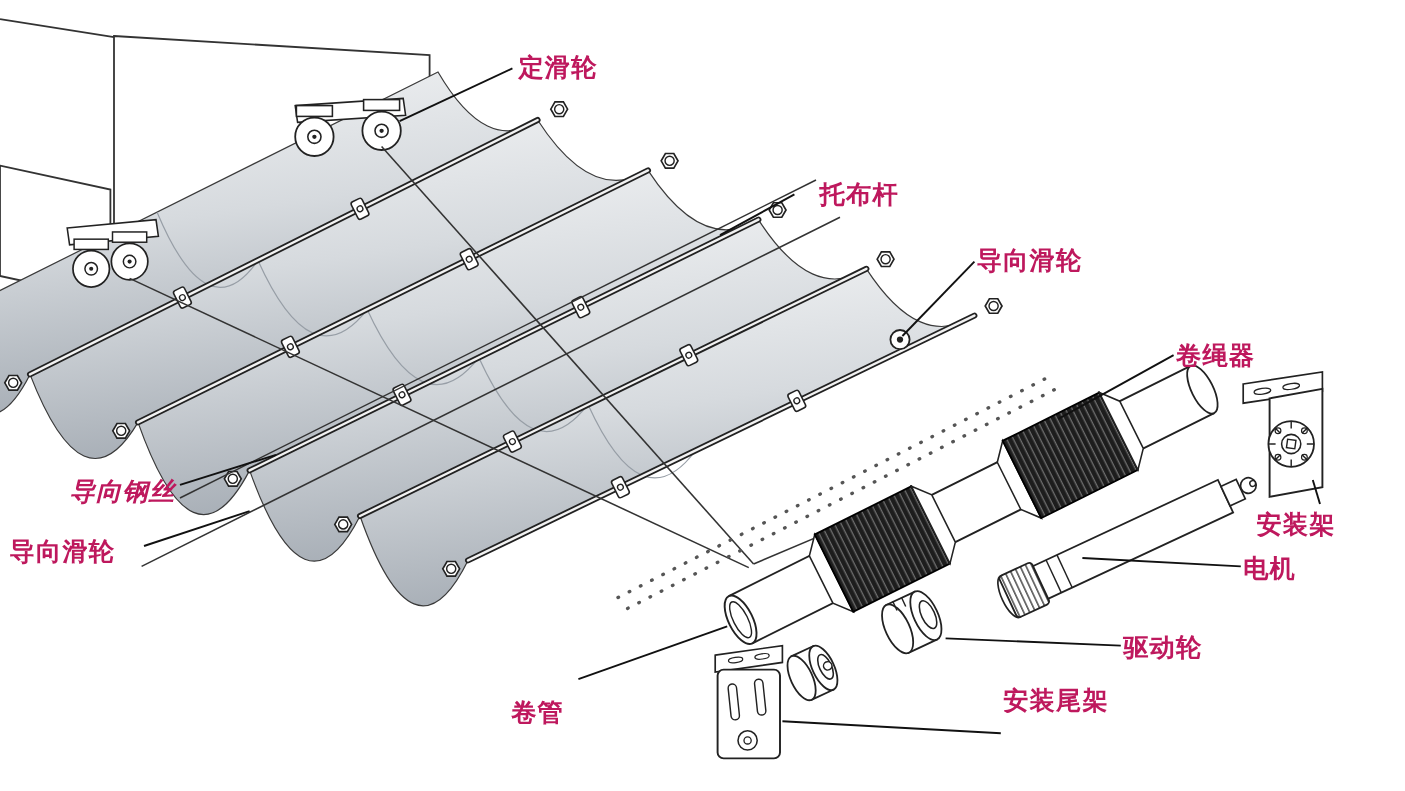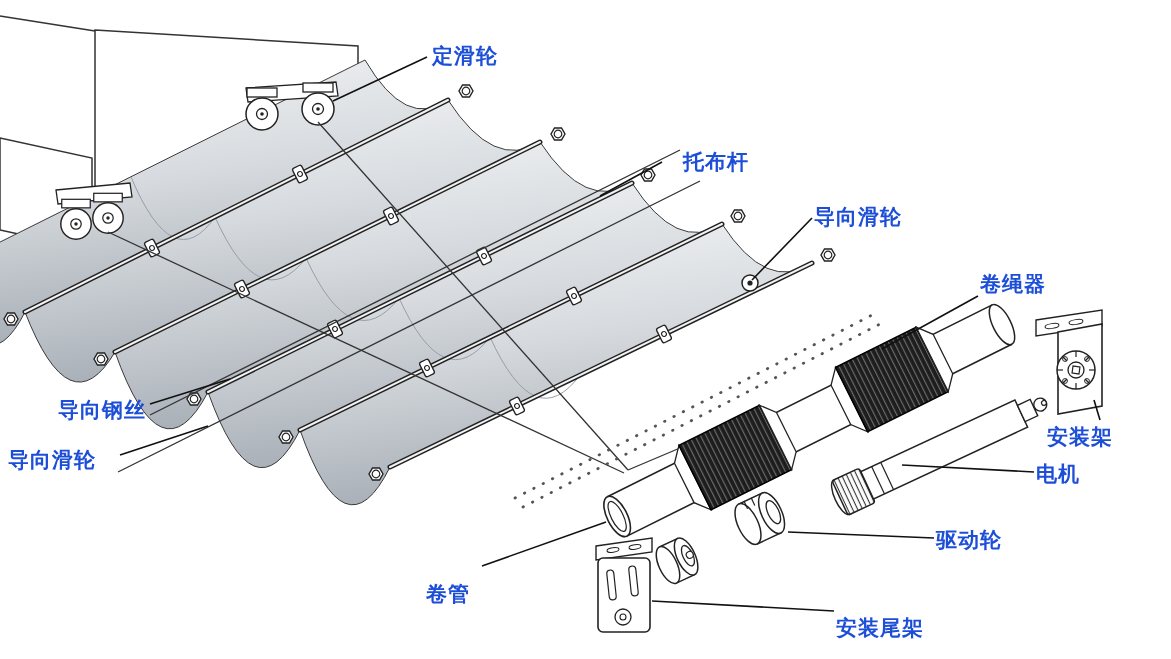--- a/index.html
+++ b/index.html
@@ -1,19 +1,19 @@
 <!DOCTYPE html>
 <html><head>
 <meta charset="utf-8">
 <style>
   html,body{margin:0;padding:0;background:#fff;}
   #stage{position:relative;width:1171px;height:659px;background:#fff;overflow:hidden;
          font-family:"Liberation Sans","DejaVu Sans",sans-serif;}
   #art{position:absolute;left:0;top:0;}
-  .lbl{position:absolute;font-weight:bold;font-size:21px;color:#1d4ed8;letter-spacing:1px;white-space:nowrap;}
+  .lbl{position:absolute;font-weight:bold;font-size:21px;color:#be185d;letter-spacing:1px;white-space:nowrap;}
 </style>
 </head>
 <body>
 
 <div id="stage">
 
 <svg id="art" width="1171" height="659" viewBox="0 0 1171 659">
   <defs>
     <linearGradient id="fab" x1="0" y1="0" x2="0.25" y2="1">
       <stop offset="0" stop-color="#f5f6f7"></stop>
@@ -229,22 +229,22 @@
     <line x1="834" y1="611" x2="652" y2="601"></line>
     <line x1="482" y1="566" x2="606" y2="522"></line>
     <line x1="120" y1="455" x2="208" y2="426"></line>
     <line x1="150" y1="404" x2="230" y2="379"></line>
   </g>
 </svg>
 
 <div class="lbl" style="left:432px;top:42px;">定滑轮</div>
 <div class="lbl" style="left:666px;top:148px;margin-left:17px;">托布杆</div>
 <div class="lbl" style="left:814px;top:203px;">导向滑轮</div>
-<div class="lbl" style="left:980px;top:270px;">卷绳器</div>
+<div class="lbl" style="left:980px;top:282px;">卷绳器</div>
 <div class="lbl" style="left:1047px;top:423px;">安装架</div>
 <div class="lbl" style="left:1036px;top:460px;">电机</div>
 <div class="lbl" style="left:936px;top:526px;">驱动轮</div>
-<div class="lbl" style="left:836px;top:614px;">安装尾架</div>
+<div class="lbl" style="left:836px;top:570px;">安装尾架</div>
 <div class="lbl" style="left:426px;top:580px;font-family:Liberation Serif, serif;">卷管</div>
 <div class="lbl" style="left:8px;top:446px;">导向滑轮</div>
-<div class="lbl" style="left:58px;top:396px;">导向钢丝</div>
+<div class="lbl" style="left:58px;top:396px;font-style:italic;">导向钢丝</div>
 
 </div>
 
 </body></html>

